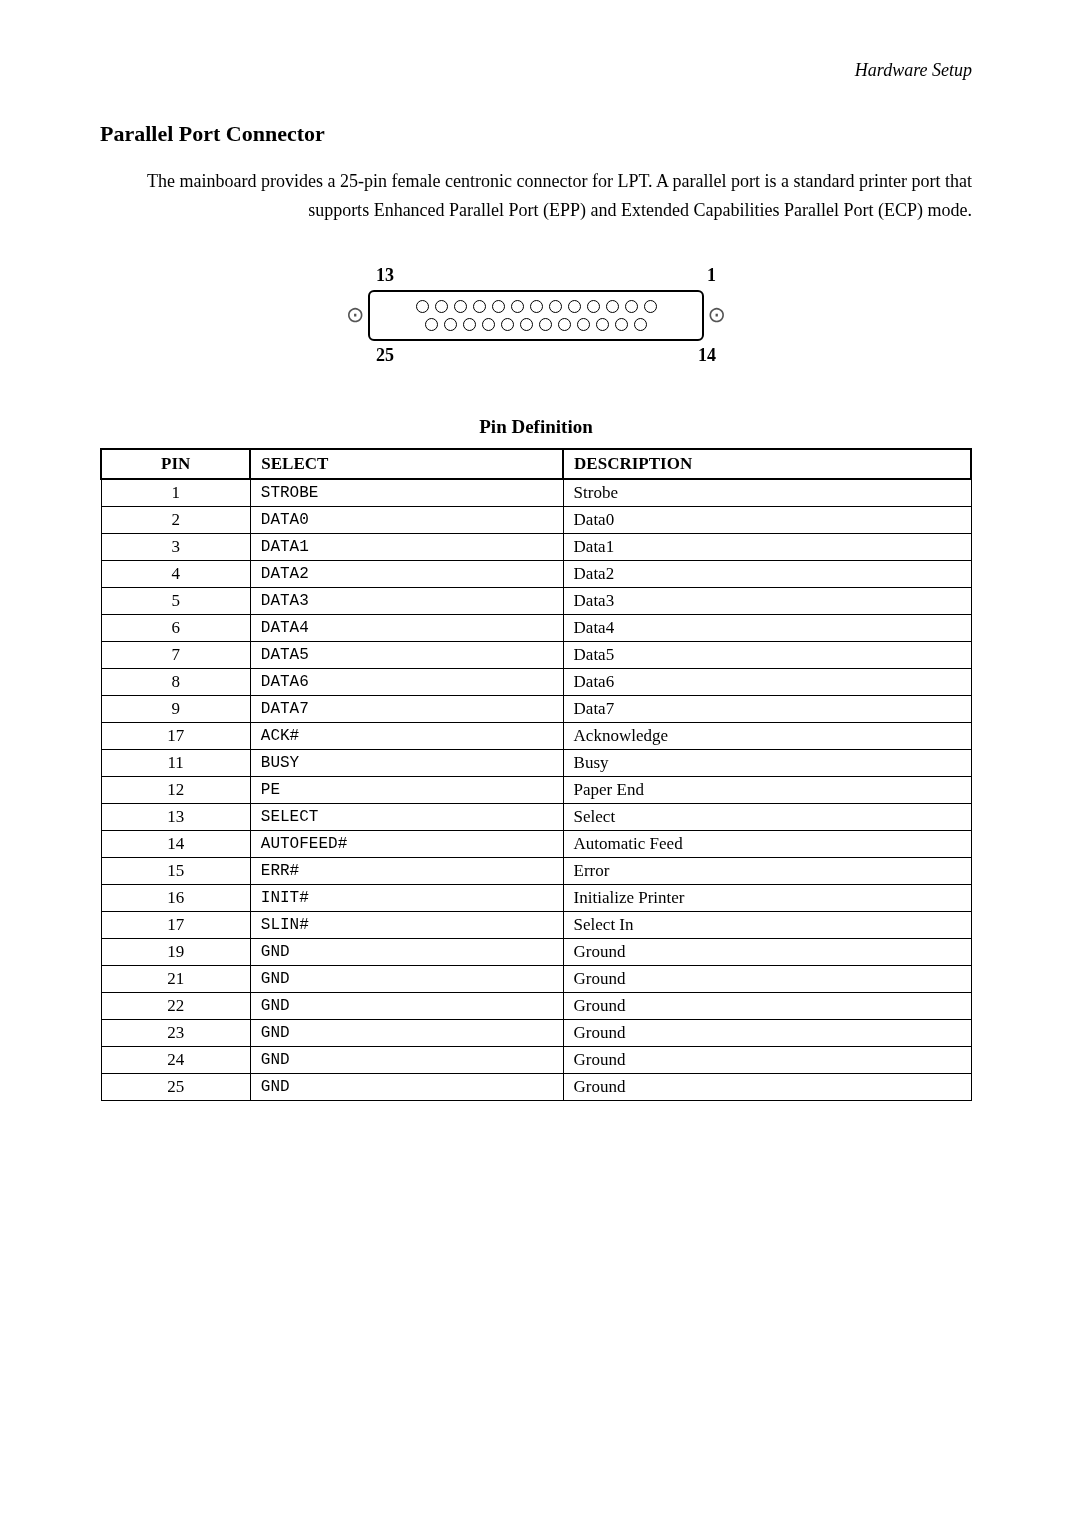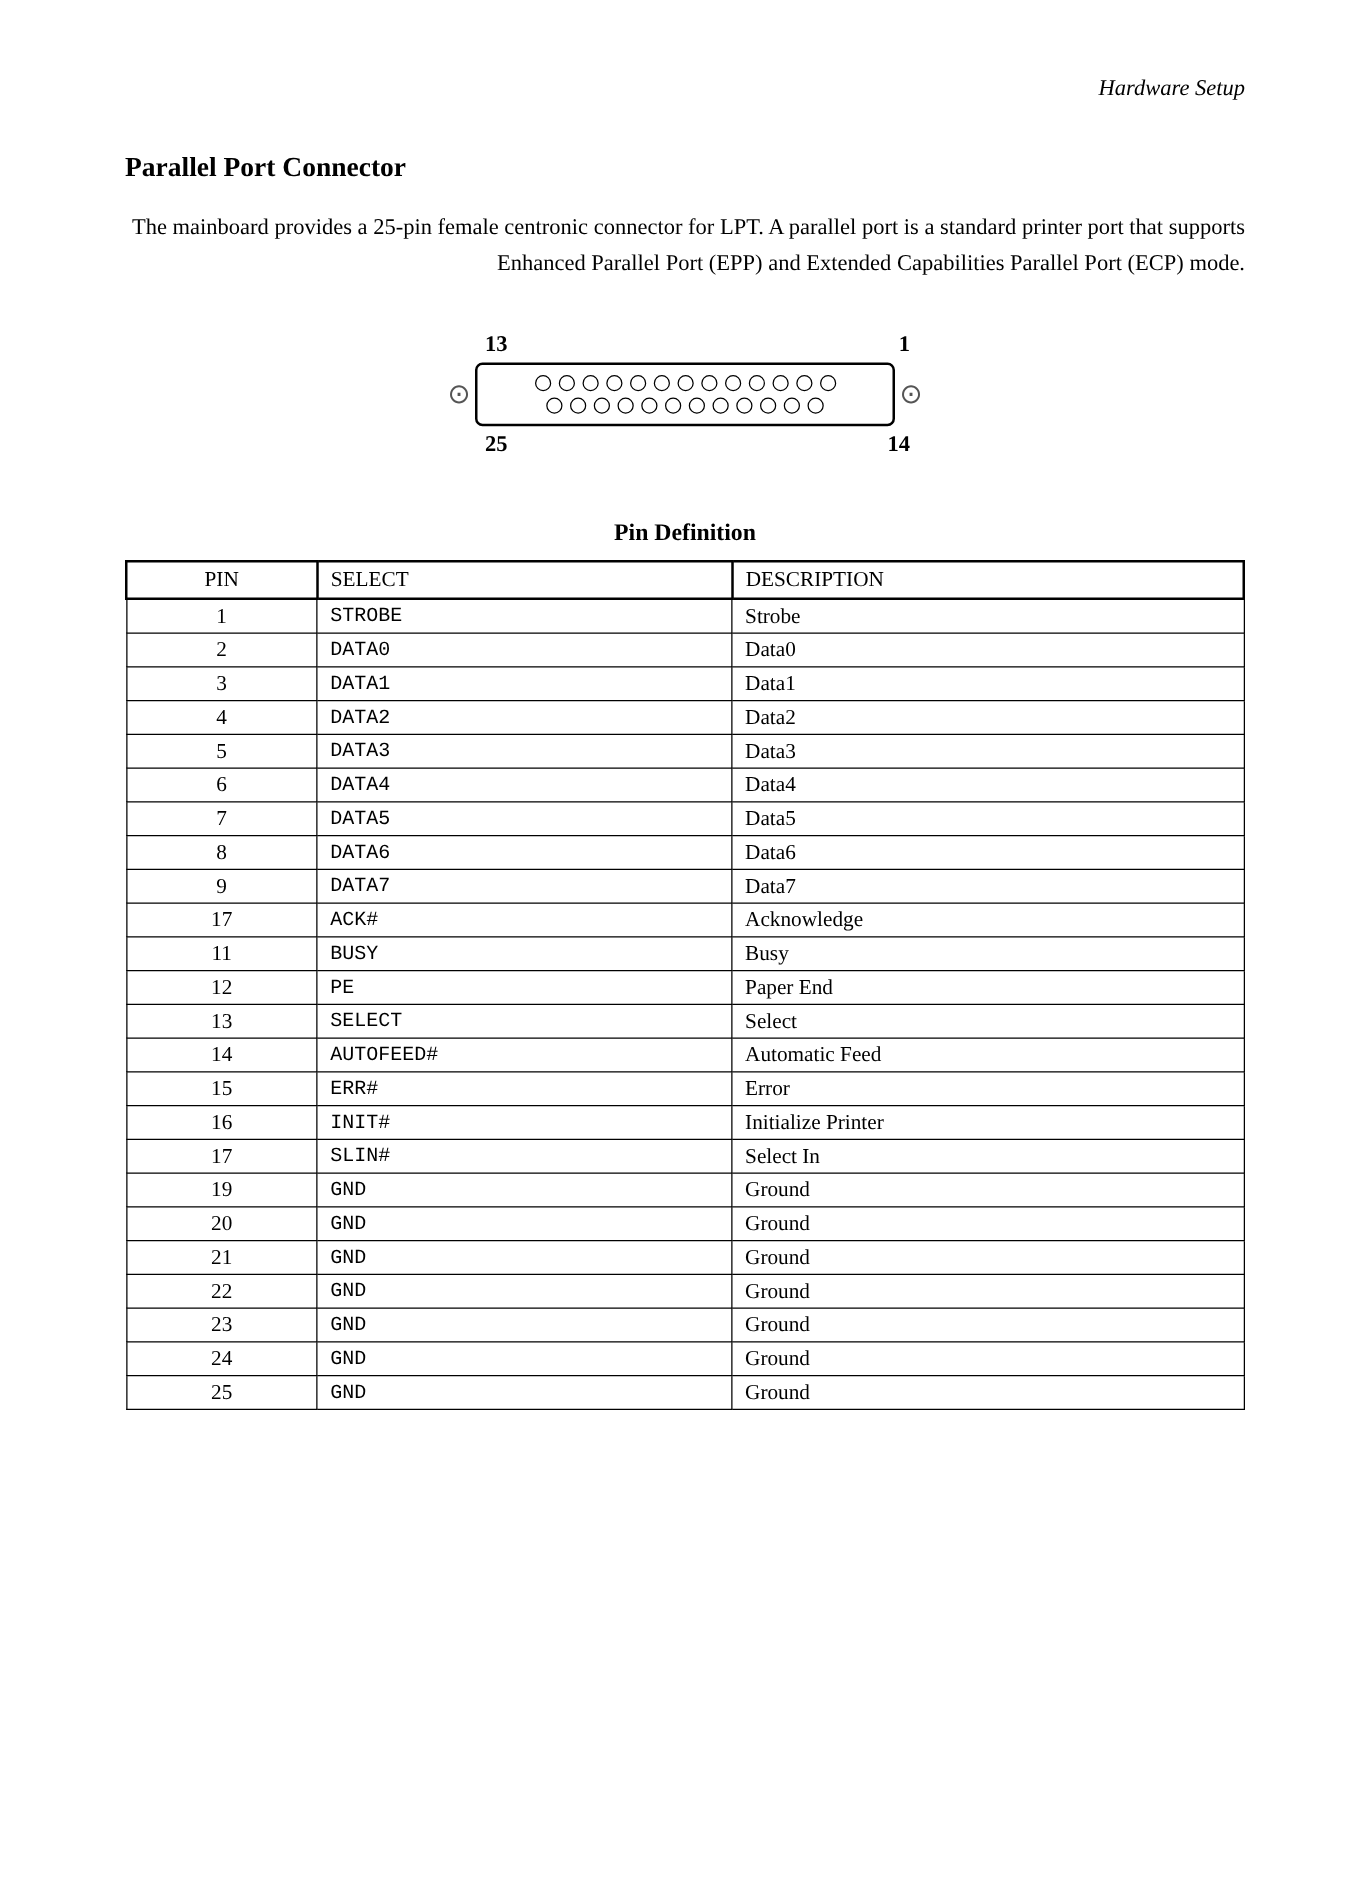--- a/index.html
+++ b/index.html
@@ -14,21 +14,21 @@
       background: #ffffff;
       font-family: 'Times New Roman', Times, serif;
       font-size: 18px;
       color: #000000;
       position: relative;
     }
 
     .page-container {
       width: 1080px;
       min-height: 1522px;
-      padding: 60px 84px 80px 100px;
+      padding: 60px 108px 80px 100px;
       position: relative;
     }
 
     .header-right {
       text-align: right;
       font-style: italic;
       font-size: 18px;
       margin-bottom: 40px;
     }
 
@@ -120,21 +120,21 @@
     .pin-table {
       width: 100%;
       border-collapse: collapse;
       font-size: 17px;
     }
 
     .pin-table th {
       border: 2px solid #000;
       padding: 4px 10px;
       text-align: left;
-      font-weight: normal;
+      font-weight: bold;
       background: #fff;
       font-size: 17px;
     }
 
     .pin-table th.pin-col {
       text-align: center;
     }
 
     .pin-table td {
       border: 1px solid #000;
@@ -313,25 +313,20 @@
           <td class="pin-num">17</td>
           <td class="signal-col">SLIN#</td>
           <td>Select In</td>
         </tr>
         <tr>
           <td class="pin-num">19</td>
           <td class="signal-col">GND</td>
           <td>Ground</td>
         </tr>
         <tr>
-          <td class="pin-num">20</td>
-          <td class="signal-col">GND</td>
-          <td>Ground</td>
-        </tr>
-        <tr>
           <td class="pin-num">21</td>
           <td class="signal-col">GND</td>
           <td>Ground</td>
         </tr>
         <tr>
           <td class="pin-num">22</td>
           <td class="signal-col">GND</td>
           <td>Ground</td>
         </tr>
         <tr>

